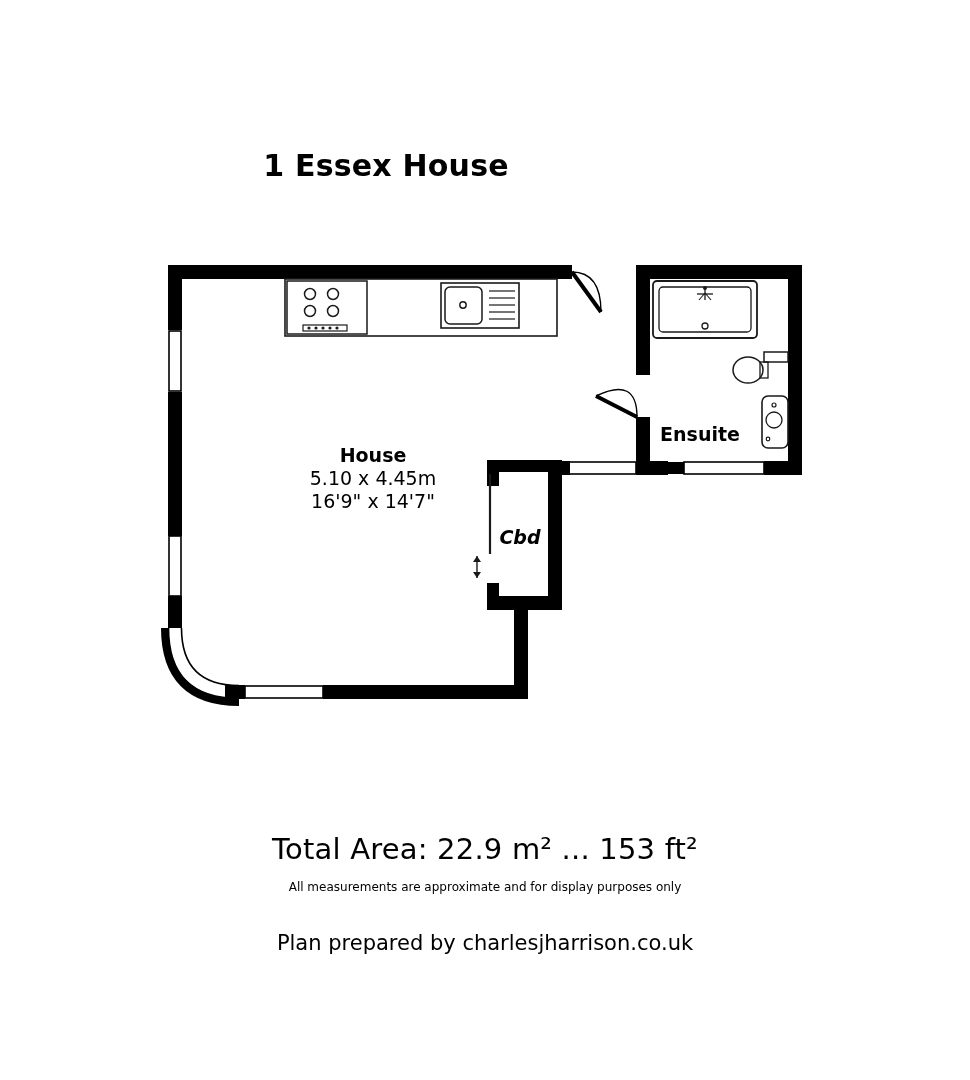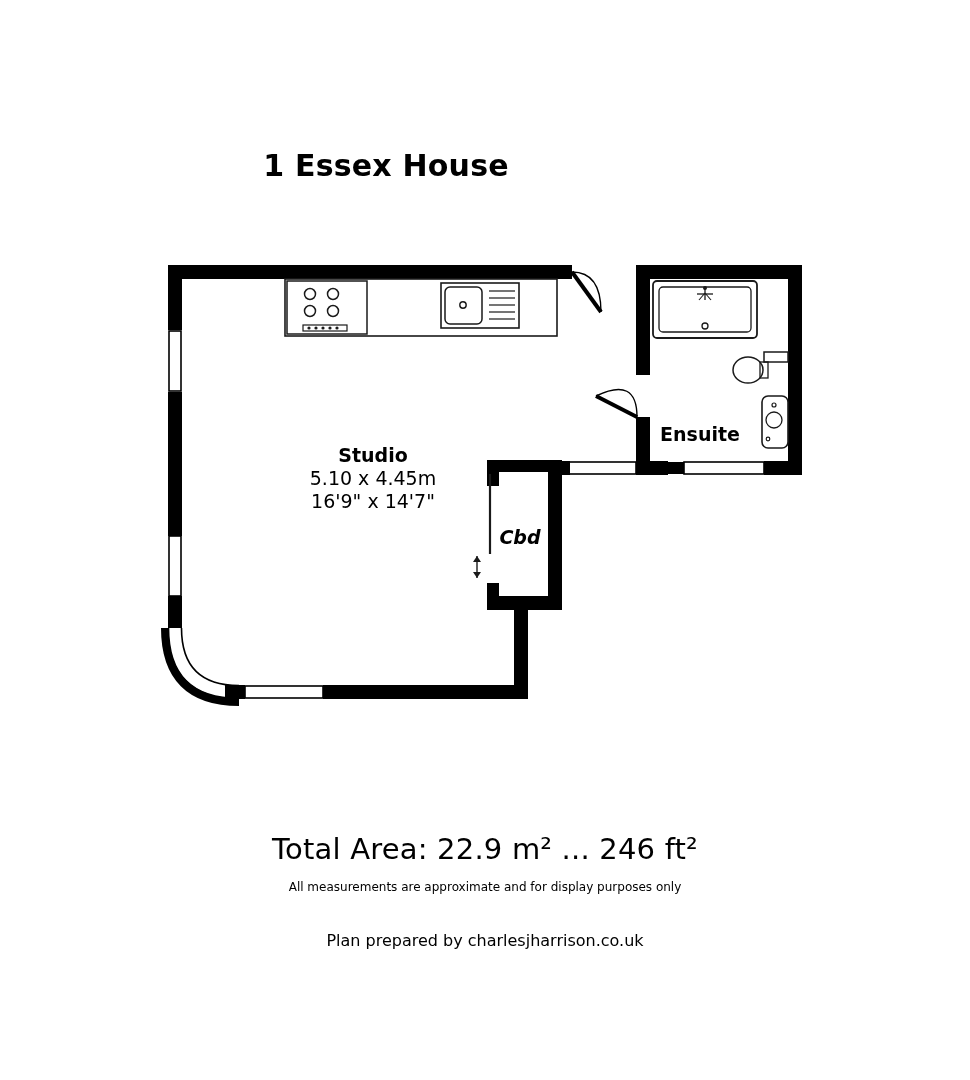--- a/index.html
+++ b/index.html
@@ -53,21 +53,21 @@
     width: 970px;
     text-align: center;
     font-size: 12px;
   }
   .footer-credit {
     position: absolute;
     top: 931px;
     left: 0;
     width: 970px;
     text-align: center;
-    font-size: 16px;
+    font-size: 21px;
   }
   .room-label {
     position: absolute;
     text-align: center;
     font-weight: bold;
     font-size: 19px;
     line-height: 23px;
   }
   .room-dims {
     font-weight: normal;
@@ -230,26 +230,26 @@
     <g>
       <line x1="490" y1="474" x2="490" y2="554" stroke="#1a1a1a" stroke-width="2.2"></line>
       <line x1="477" y1="556" x2="477" y2="578" stroke="#1a1a1a" stroke-width="1.4"></line>
       <path d="M 477 556 l -4 6 l 8 0 z" fill="#1a1a1a"></path>
       <path d="M 477 578 l -4 -6 l 8 0 z" fill="#1a1a1a"></path>
     </g>
 
   </svg>
 
   <div class="room-label lbl-studio">
-    <span>Studio</span><br>
+    <span>House</span><br>
     <span class="room-dims">5.10 x 4.45m</span><br>
     <span class="room-dims">16'9" x 14'7"</span>
   </div>
 
   <div class="room-label lbl-ensuite">Ensuite</div>
 
   <div class="room-label lbl-cbd">Cbd</div>
 
-  <div class="footer-area">Total Area: 22.9 m² ... 246 ft²</div>
+  <div class="footer-area">Total Area: 22.9 m² ... 153 ft²</div>
   <div class="footer-note">All measurements are approximate and for display purposes only</div>
   <div class="footer-credit">Plan prepared by charlesjharrison.co.uk</div>
 
 </div>
 
 </body></html>

